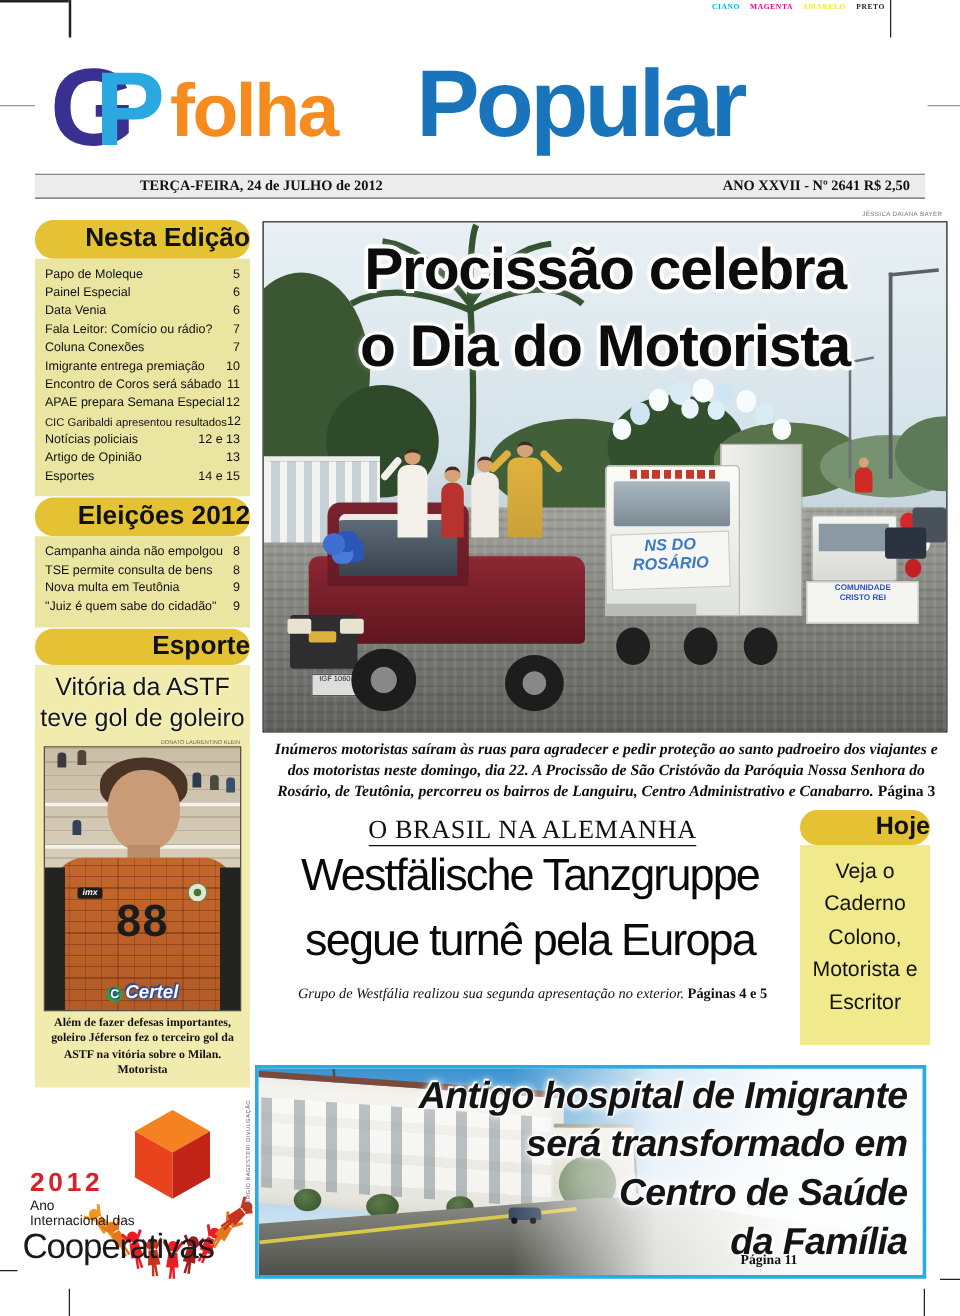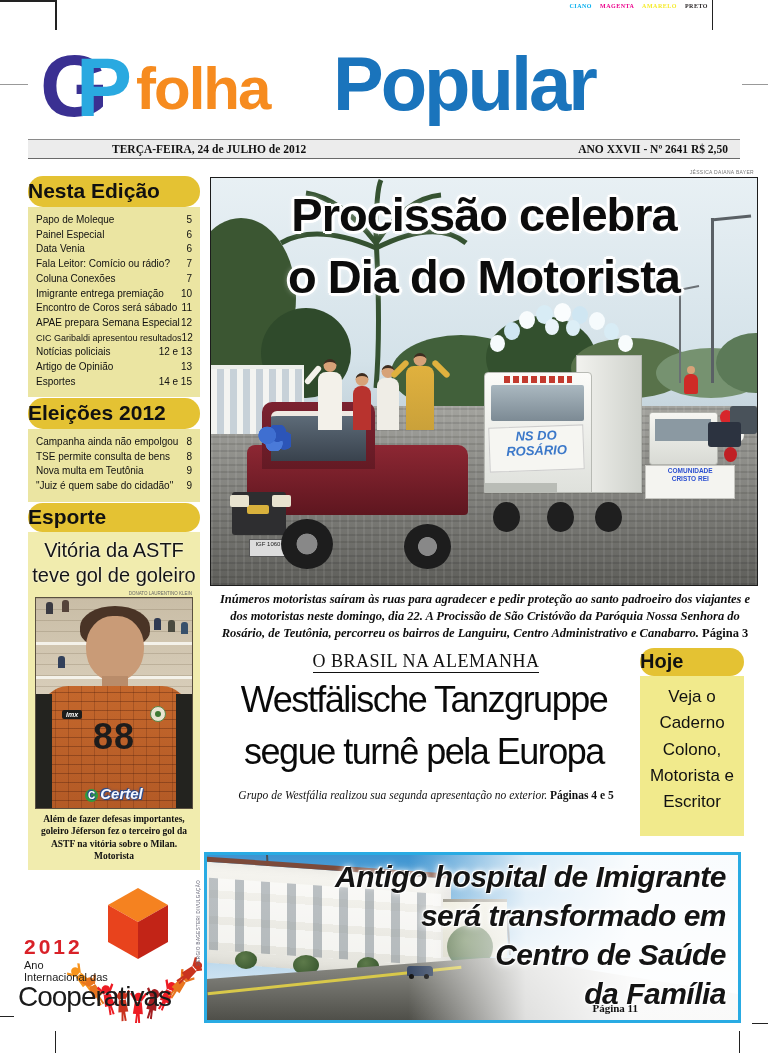--- a/index.html
+++ b/index.html
@@ -16,21 +16,21 @@
   .gp-logo { position:absolute; left:12px; top:4px; }
   .mh-folha { position:absolute; left:108px; top:18px; font-size:60px; font-weight:bold; color:#f68b1f; letter-spacing:-2px; }
   .mh-popular { position:absolute; left:305px; top:4px; font-size:76px; font-weight:bold; color:#1a74bc; letter-spacing:-3px; }
 
   .datebar { position:absolute; left:28px; top:139px; width:712px; height:20px; background:#ececec; border-top:1px solid #8a8a8a; border-bottom:1px solid #6a6a6a; display:flex; justify-content:space-between; align-items:center; font-family:"Liberation Serif", serif; font-weight:bold; font-size:11.5px; color:#111; }
   .datebar .left { margin-left:84px; }
   .datebar .right { margin-right:12px; }
 
   
   .sidebox { position:absolute; left:28px; width:172px; }
-  .box-head { background:#e4c233; text-align:left; font-weight:bold; color:#111;border-radius:15px; }
+  .box-head { background:#e4c233; text-align:right; font-weight:bold; color:#111;border-radius:15px; }
   .nesta .box-head, .eleicoes .box-head { font-size:21px; padding:3px 0 4px; }
   .box-body { background:#ebe5a2; padding:6px 8px 8px; }
   .toc-row { display:flex; justify-content:space-between; font-size:10px; line-height:14.7px; color:#111; }
   .toc-label { white-space:nowrap; }
 
   .esporte { top:503px; }
   .esporte .box-head { font-size:21px; padding:2px 0 3px; }
   .esporte-body { background:#f1ecae; padding:4px 4px 6px; }
   .esporte-headline { text-align:center; font-size:20px; line-height:1.25; color:#151515; text-shadow:0 0 2px #fff; padding:2px 0 3px; }
   .esporte-credit { text-align:right; font-size:4.5px; color:#666; padding-right:4px; }
@@ -109,21 +109,21 @@
   .t3-banner { position:absolute; left:0; top:66%; width:92%; height:30%; background:#f4f4f0; border:1px solid #c5c5c0; text-align:center; font-weight:bold; color:#2b4fd0; font-size:6.5px; line-height:1.25; padding-top:1px; }
   .t3-fig { position:absolute; left:40%; top:-14%; width:14px; height:20px; background:#cf2a26; border-radius:6px 6px 2px 2px; }
   .t3-fig::before { content:""; position:absolute; left:3px; top:-8px; width:8px; height:8px; background:#d7a278; border-radius:50%; }
   .t3-balloon { position:absolute; border-radius:50%; }
   .mp-cars { position:absolute; }
 
   .mp-caption { position:absolute; left:214px; top:591px; width:542px; text-align:center; font-family:"Liberation Serif", serif; font-style:italic; font-weight:bold; font-size:12.5px; line-height:1.35; color:#0e0e0e; }
   .mp-caption .pg { font-style:normal; }
 
   
-  .kicker { position:absolute; left:210px; top:651px; width:432px; text-align:center; font-family:"Liberation Serif", serif; font-size:18px; color:#111; }
+  .kicker { position:absolute; left:210px; top:651px; width:432px; text-align:center; font-family:"Liberation Serif", serif; font-size:21px; color:#111; }
   .kicker span { border-bottom:1.5px solid #111; padding-bottom:1px; letter-spacing:.5px; }
   .headline2 { position:absolute; left:204px; top:674px; width:440px; text-align:center; font-weight:normal; font-size:36px; letter-spacing:-1.5px; line-height:1.45; color:#0a0a0a; }
   .deck2 { position:absolute; left:210px; top:789px; width:432px; text-align:center; font-family:"Liberation Serif", serif; font-style:italic; font-size:11.5px; color:#111; }
   .deck2 .pg { font-style:normal; font-weight:bold; }
 
   
   .hoje { position:absolute; left:640px; top:648px; width:104px; }
   .hoje .box-head { font-size:20px; padding:2px 0 3px; }
   .hoje-body { background:#f1ea8c; text-align:center; font-size:17px; line-height:1.55; color:#111; padding:8px 2px 12px; height:160px; }
 

